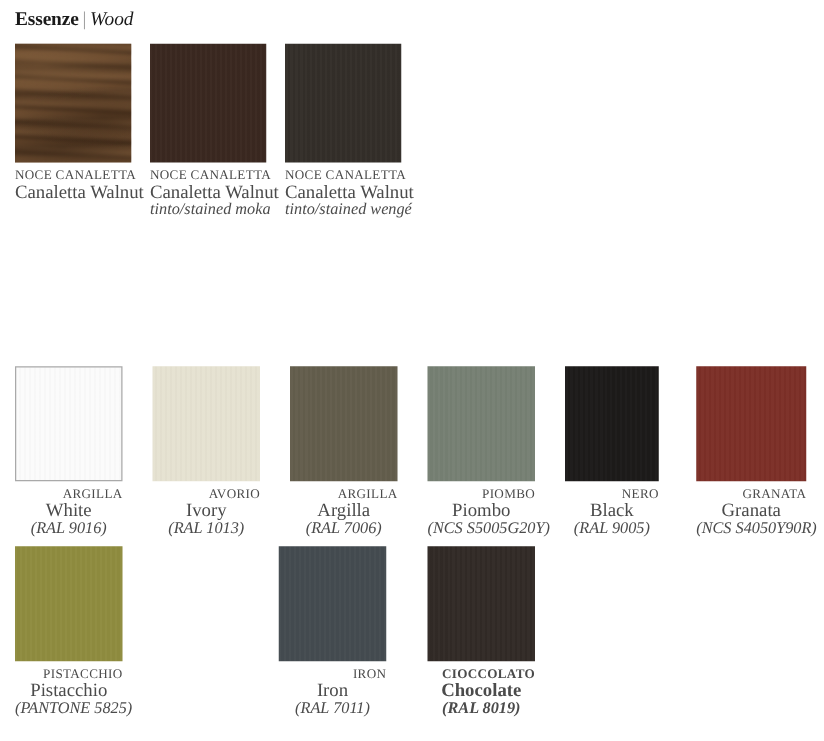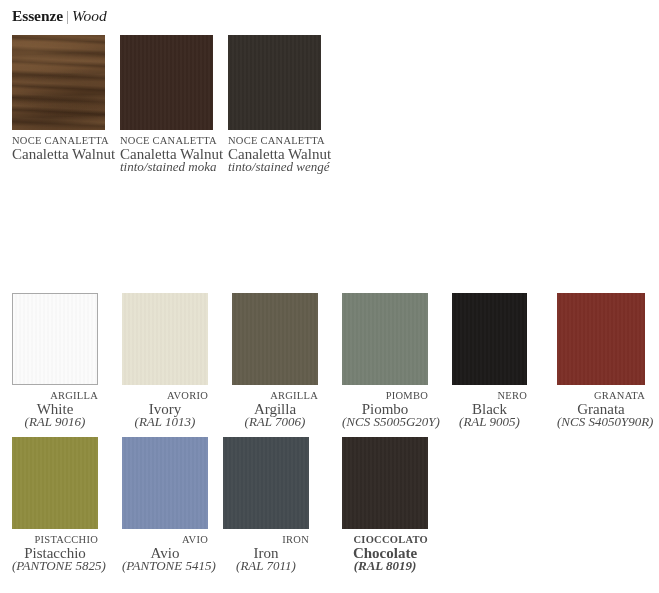--- a/index.html
+++ b/index.html
@@ -241,28 +241,20 @@
 
   <div class="swatch" style="left:12px; top:437px; width:86px;">
     <div class="chip flat" style="height: 92px; background-color: rgb(143, 140, 63);"></div>
     <div class="caption">
       <span class="cap-it">PISTACCHIO</span>
       <span class="cap-en">Pistacchio</span>
       <span class="cap-note">(PANTONE 5825)</span>
     </div>
   </div>
 
-  <div class="swatch" style="left:122px; top:437px; width:86px;">
-    <div class="chip flat" style="height: 92px; background-color: rgb(123, 140, 177);"></div>
-    <div class="caption">
-      <span class="cap-it">AVIO</span>
-      <span class="cap-en">Avio</span>
-      <span class="cap-note">(PANTONE 5415)</span>
-    </div>
-  </div>
 
   <div class="swatch" style="left:223px; top:437px; width:86px;font-family:Liberation Serif, serif;">
     <div class="chip flat" style="height: 92px; background-color: rgb(68, 75, 80);"></div>
     <div class="caption">
       <span class="cap-it">IRON</span>
       <span class="cap-en">Iron</span>
       <span class="cap-note">(RAL 7011)</span>
     </div>
   </div>
 

